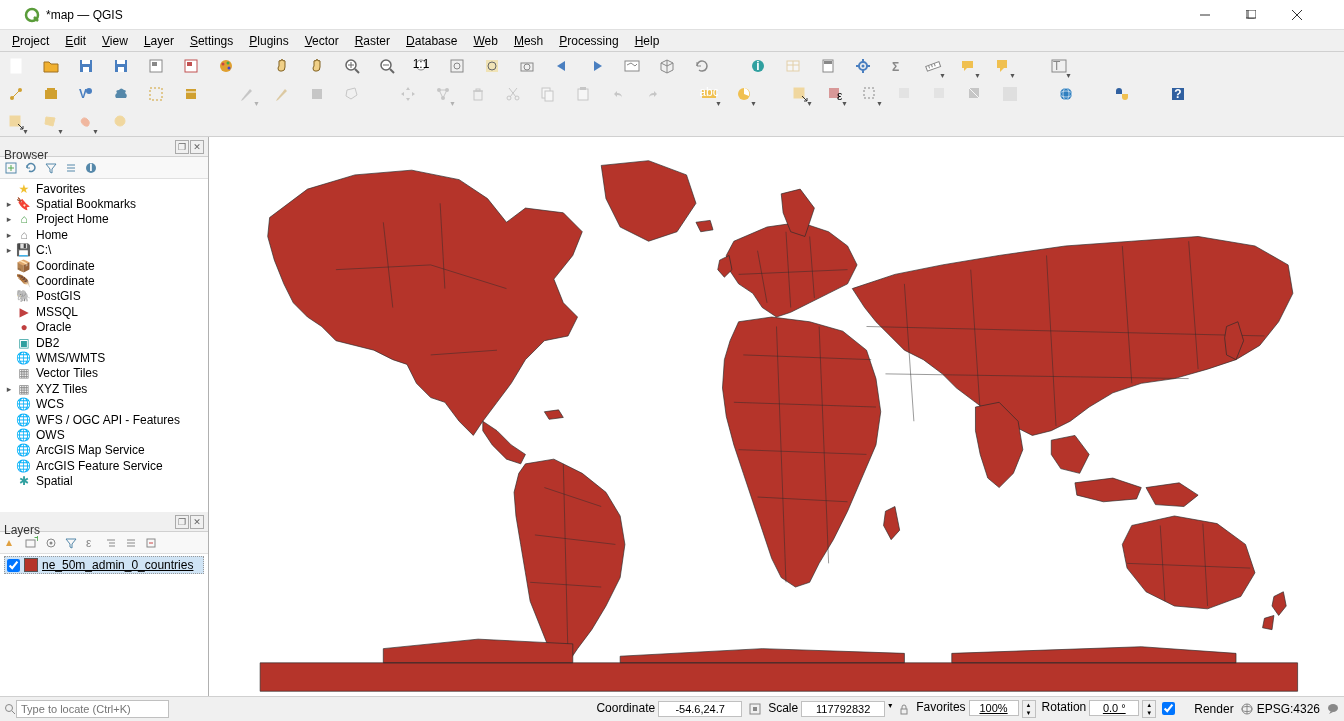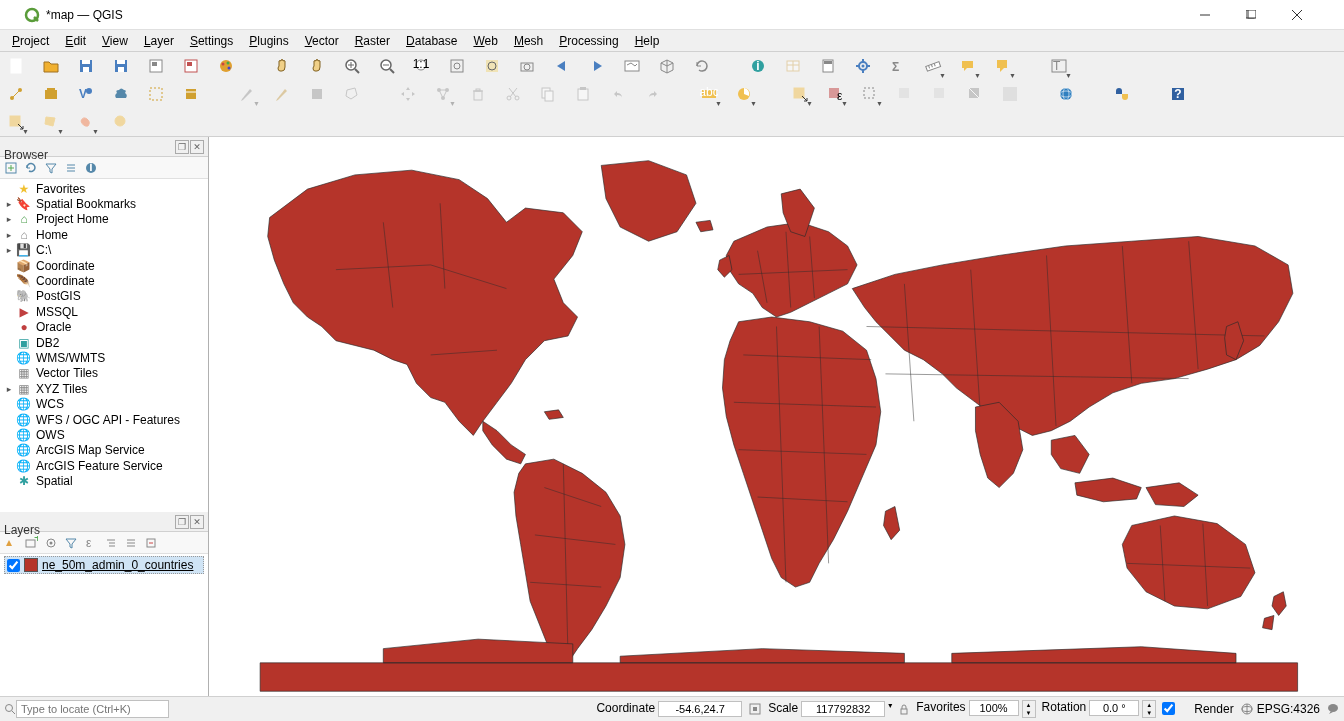--- a/index.html
+++ b/index.html
@@ -38,21 +38,21 @@
 .layer-check { margin-right:4px; }
 .layer-swatch { width:14px; height:14px; background:#b5342a; border:1px solid #555; margin-right:4px; }
 .layer-name { text-decoration:underline; }
 .map-canvas { flex:1; background:#fff; position:relative; overflow:hidden; }
 .statusbar { height:25px; background:#f0f0f0; border-top:1px solid #d0d0d0; display:flex; align-items:center; padding:0 4px; gap:6px; }
 .status-search { display:flex; align-items:center; width:165px; }
 .status-search input { flex:1; border:1px solid #c0c0c0; padding:2px 4px; font-size:11px; background:#fff; }
 .status-spacer { flex:1; }
 .status-group { display:flex; align-items:flex-start; gap:3px; }
 .status-input { width:84px; border:1px solid #c0c0c0; padding:1px 3px; font-size:11px; text-align:center; background:#fff; }
-.status-input.narrow { width:50px; }
+.status-input.narrow { width:50px;text-decoration:underline; }
 .spin-btn { display:inline-flex; flex-direction:column; border:1px solid #c0c0c0; height:18px; }
 .spin-btn span { width:12px; height:8px; display:flex; align-items:center; justify-content:center; font-size:6px; cursor:pointer; line-height:1; }
 .status-check { display:flex; align-items:flex-start; gap:19px; }
 svg { display:block; }
 </style>
 </head>
 <body>
 
 <div class="titlebar">
   <span class="logo">

